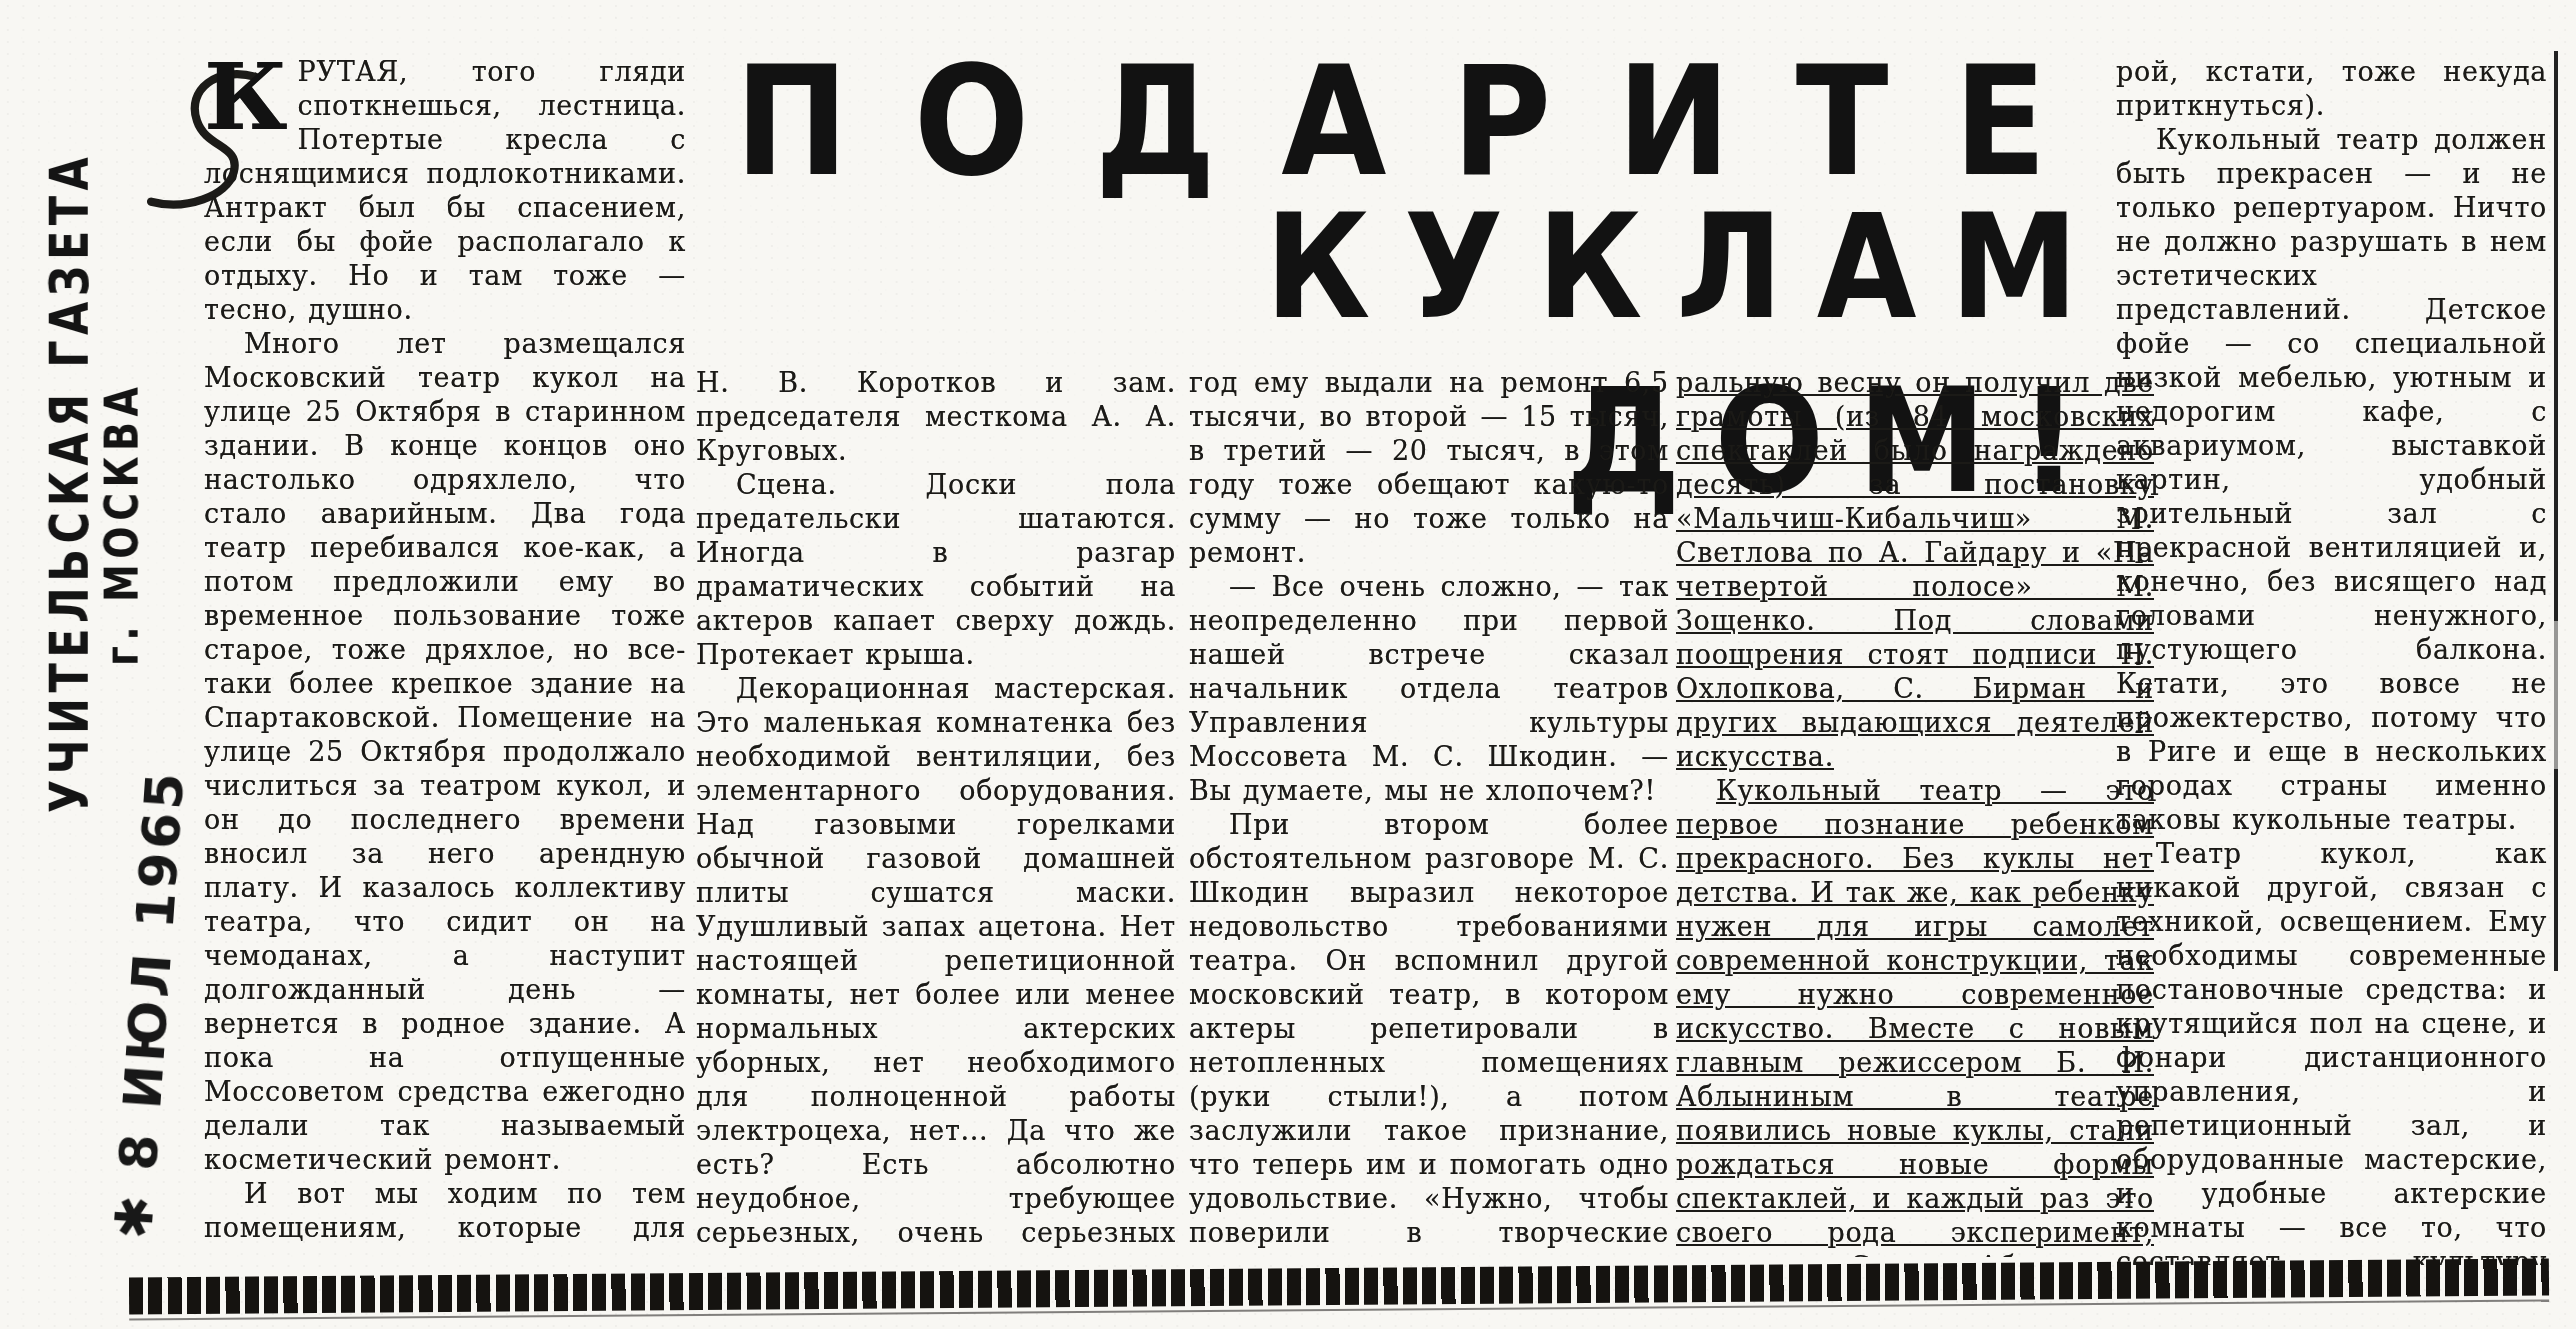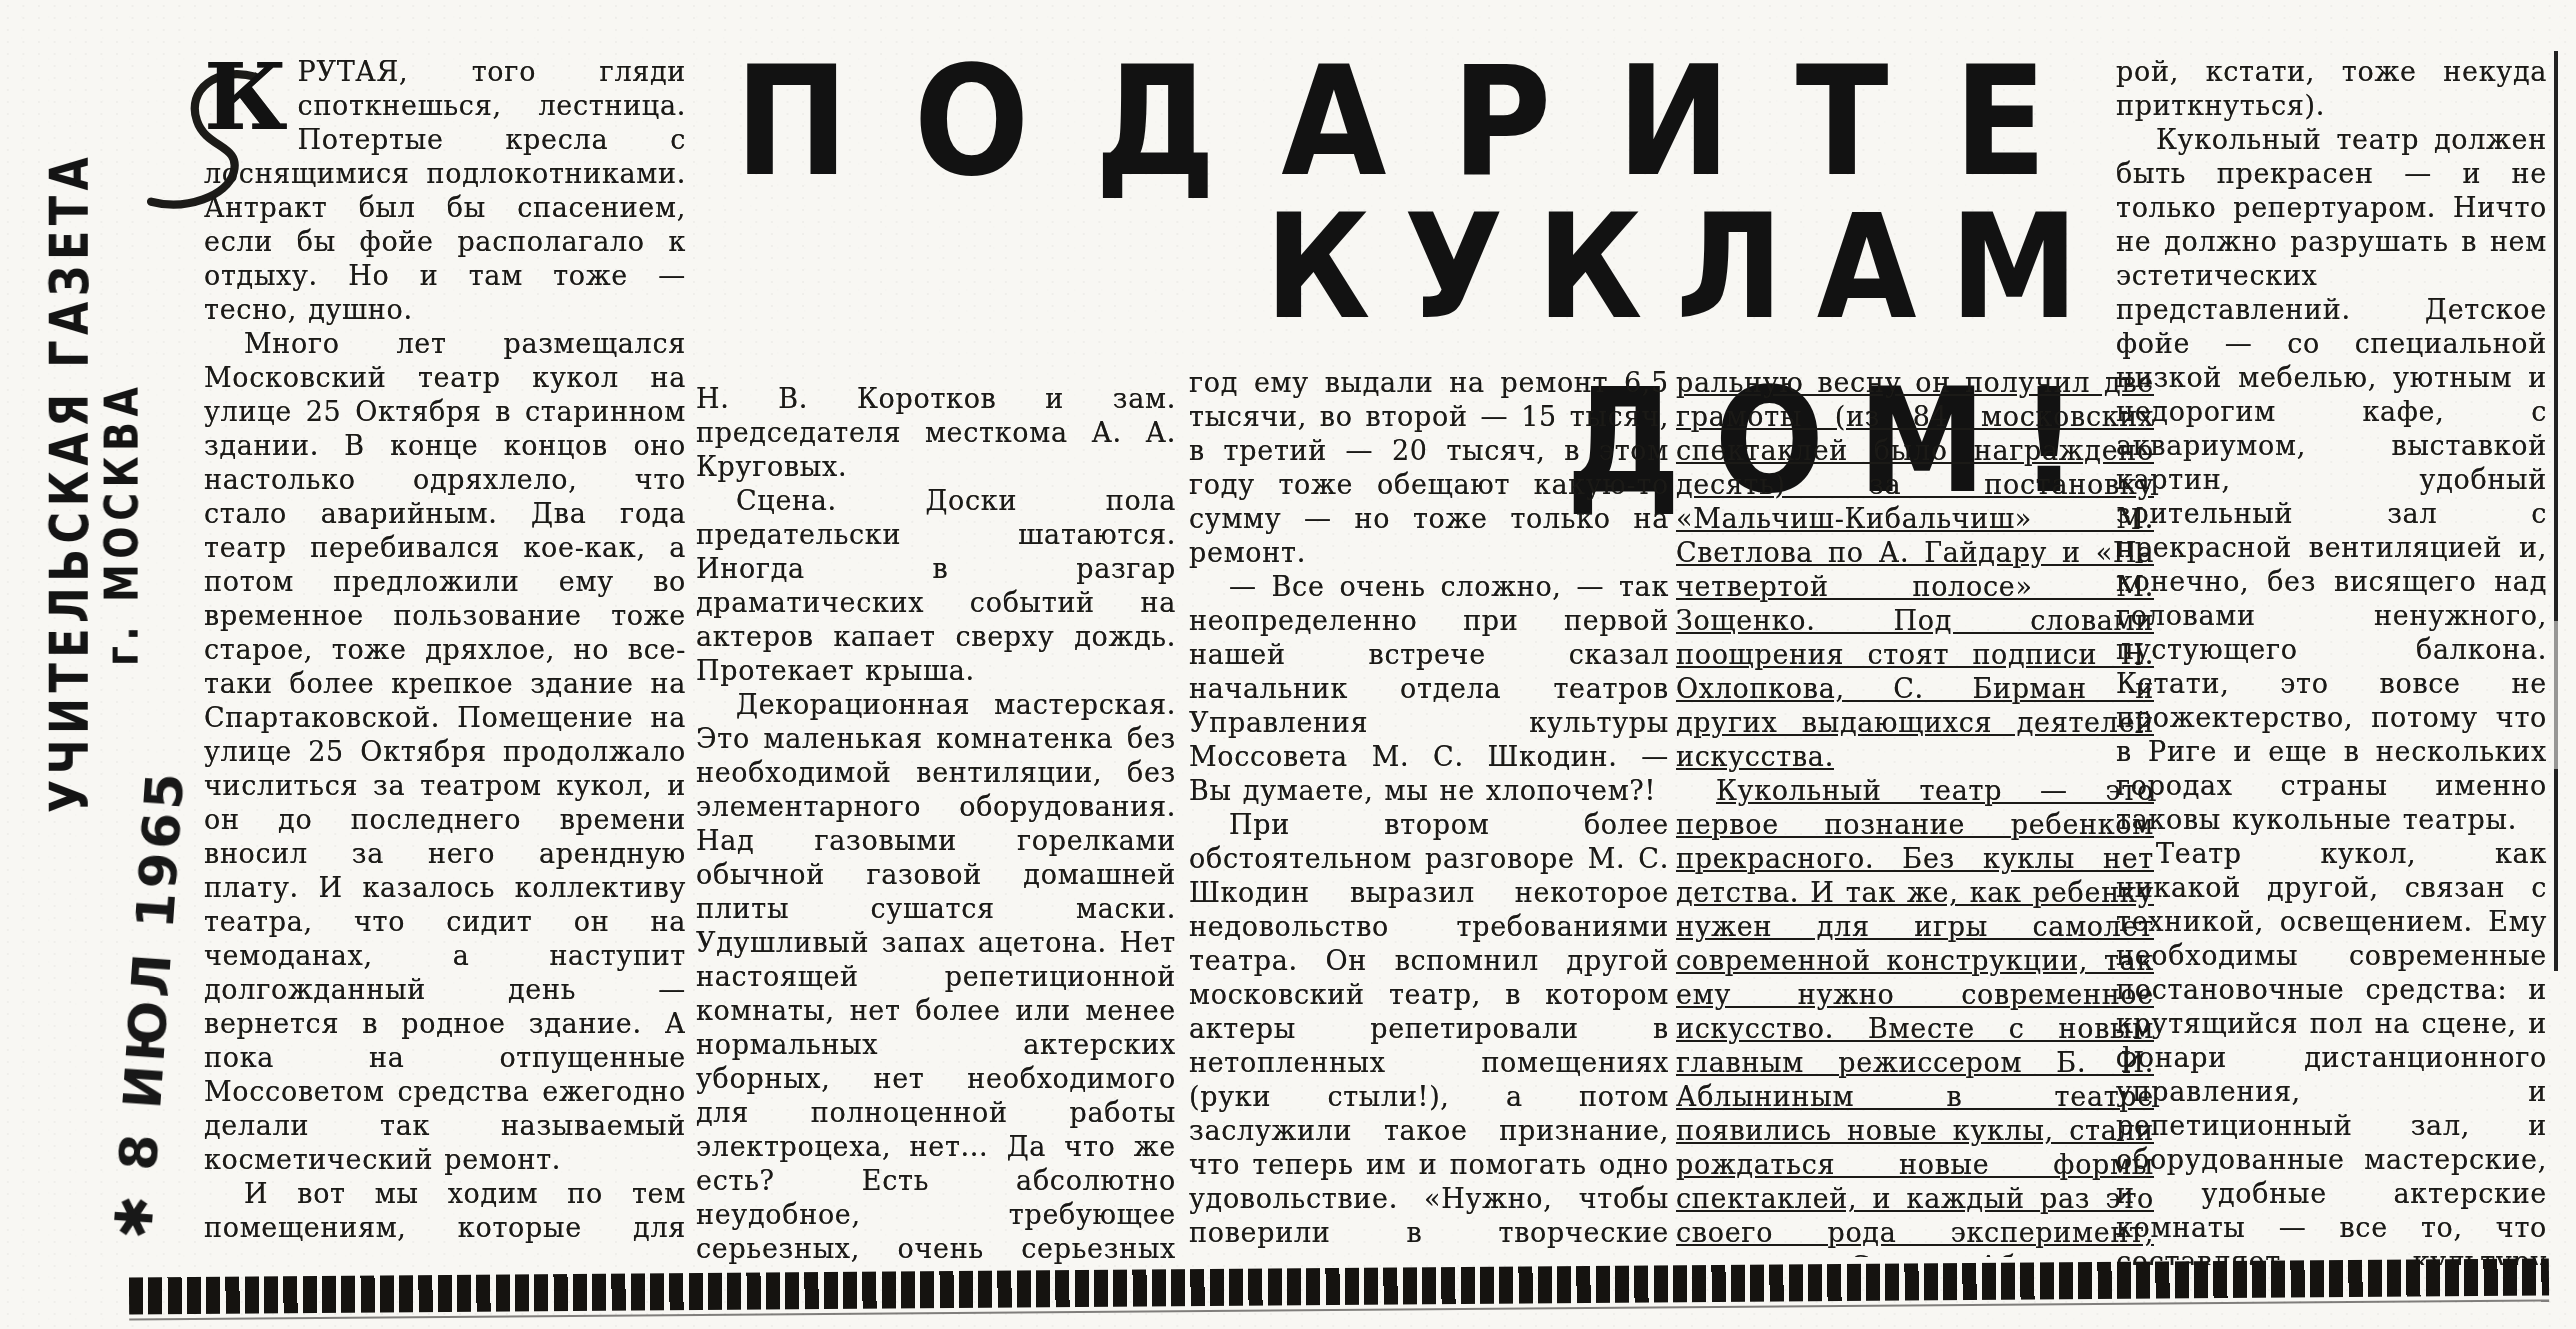--- a/index.html
+++ b/index.html
@@ -47,21 +47,21 @@
   
   .col{
     position:absolute; overflow:hidden;
     font-size:27px; line-height:34px; text-align:justify;
     letter-spacing:0.7px; word-spacing:1.8px;
     text-shadow:0 0 0.6px rgba(20,18,15,0.65);
   }
   .col p{margin:0;}
   .col p.ind{text-indent:40px;}
   .col1{left:204px; top:55px;  width:482px; height:1201px;}
-  .col2{left:696px; top:382px; width:480px; height:891px;}
+  .col2{left:696px; top:366px; width:480px; height:891px;}
   .col3{left:1189px;top:366px; width:480px; height:891px;}
   .col4{left:1676px;top:366px; width:478px; height:891px;text-decoration:underline;}
   .col5{left:2116px;top:55px;  width:431px; height:1210px;}
   .dropcap{
     float:left; font-weight:bold; font-size:92px; line-height:72px;
     padding:5.5px 9.2px 0 0; color:#121212;
   }
   
   .right-rule{
     position:absolute; left:2554px; top:51px; width:3.7px; height:920px;

